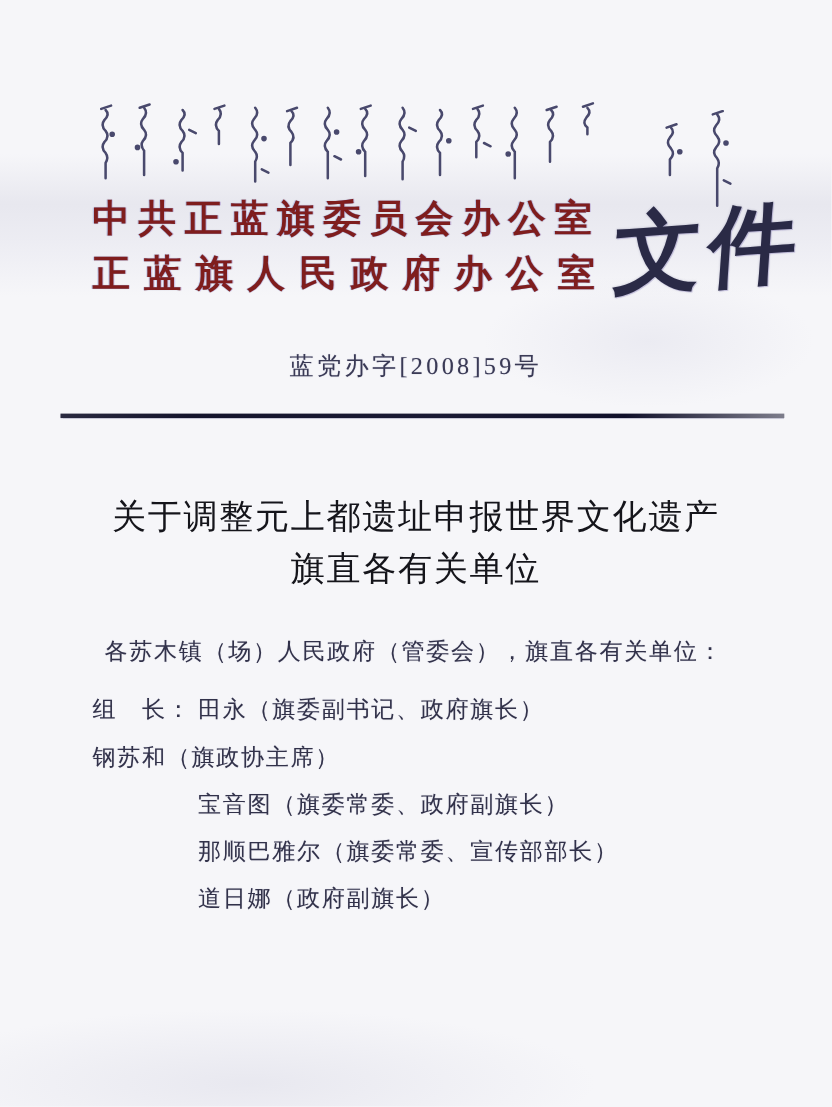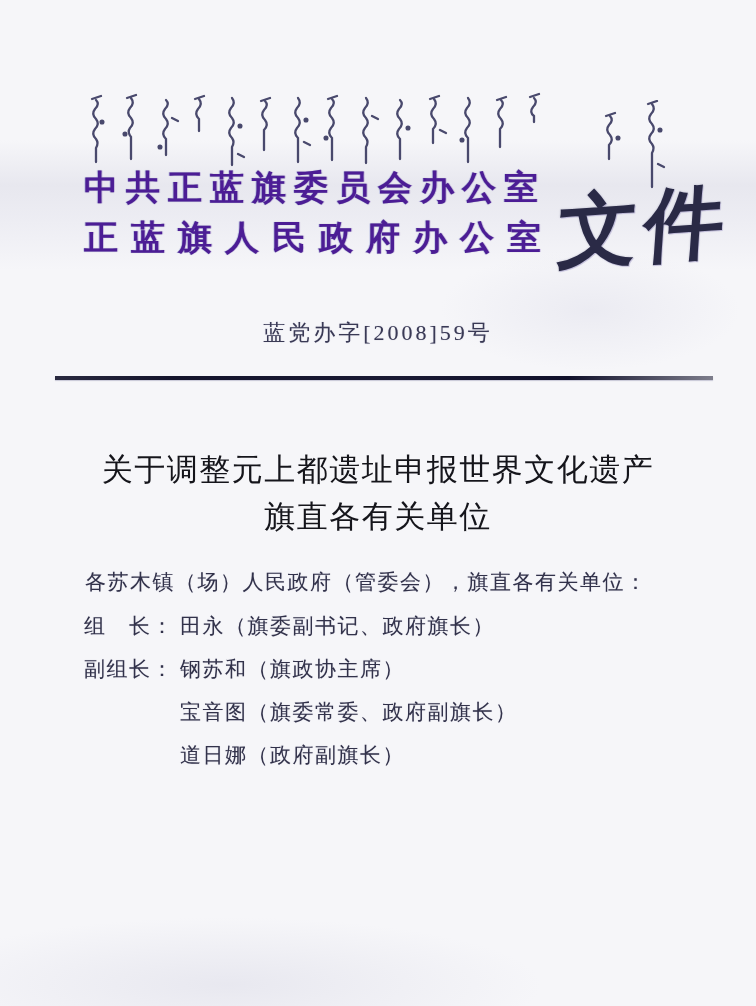--- a/index.html
+++ b/index.html
@@ -27,22 +27,22 @@
     background:radial-gradient(closest-side,rgba(210,210,226,.30),rgba(210,210,226,0));
     pointer-events:none;
   }
 
   .header{position:relative;padding-top:92px;}
   .mongol-main{position:absolute;left:84px;top:92px;}
   .mongol-main svg{display:block;}
   .mongol-side{position:absolute;left:590px;top:100px;}
 
   .org{
-    position:absolute;left:84px;top:164px;width:464px;
-    font-weight:bold;color:#4c1d95;
+    position:absolute;left:84px;top:176px;width:464px;
+    font-weight:bold;color:#7f1d1d;
     text-shadow:1px 0 0 rgba(110,60,180,.22),-1px 0 0 rgba(50,80,200,.18),0 0 1px rgba(40,40,80,.35);
   }
   .org-line1{font-size:34px;line-height:48px;letter-spacing:8px;white-space:nowrap;}
   .org-line2{font-size:34px;line-height:48px;letter-spacing:13px;white-space:nowrap;margin-top:2px;}
 
   .doc-label{
     position:absolute;left:558px;top:178px;width:196px;
     font-size:80px;font-weight:bold;color:#2a2a46;
     font-family:"Liberation Serif","DejaVu Serif",serif;
     transform:rotate(-4deg) skewX(-8deg);
@@ -68,21 +68,21 @@
     font-family:"Liberation Sans","DejaVu Sans",sans-serif;
     font-weight:normal;color:#15151b;font-size:31px;line-height:47px;letter-spacing:1.5px;
   }
 
   .body-text{
     position:absolute;left:84px;top:560px;width:624px;
     font-size:21px;line-height:42px;letter-spacing:1.5px;
     color:#32324a;text-align:justify;
     text-shadow:0 0 1px rgba(70,70,120,.25);
   }
-  .body-text p{margin:1px;}
+  .body-text p{margin:11px;}
   .paragraph{text-indent:2em;}
 
   .roster{margin-top:2px;}
   .roster-row{display:flex;line-height:43px;white-space:nowrap;}
   .roster-role{display:inline-block;width:96px;flex:0 0 96px;}
   .roster-entry{display:inline-block;}
 </style>
 </head>
 <body>
 
@@ -165,29 +165,29 @@
 
   <div class="body-text">
     <p class="salutation">各苏木镇（场）人民政府（管委会），旗直各有关单位：</p>
 
     <div class="roster">
       <div class="roster-row">
         <span class="roster-role">组　长：</span>
         <span class="roster-entry">田永（旗委副书记、政府旗长）</span>
       </div>
       <div class="roster-row">
-        <span class="roster-role">副组长：</span>
         <span class="roster-entry">钢苏和（旗政协主席）</span>
       </div>
       <div class="roster-row">
         <span class="roster-role"></span>
         <span class="roster-entry">宝音图（旗委常委、政府副旗长）</span>
       </div>
       <div class="roster-row">
         <span class="roster-role"></span>
+        <span class="roster-entry">那顺巴雅尔（旗委常委、宣传部部长）</span>
       </div>
       <div class="roster-row">
         <span class="roster-role"></span>
         <span class="roster-entry">道日娜（政府副旗长）</span>
       </div>
     </div>
   </div>
 
 </div>
 

